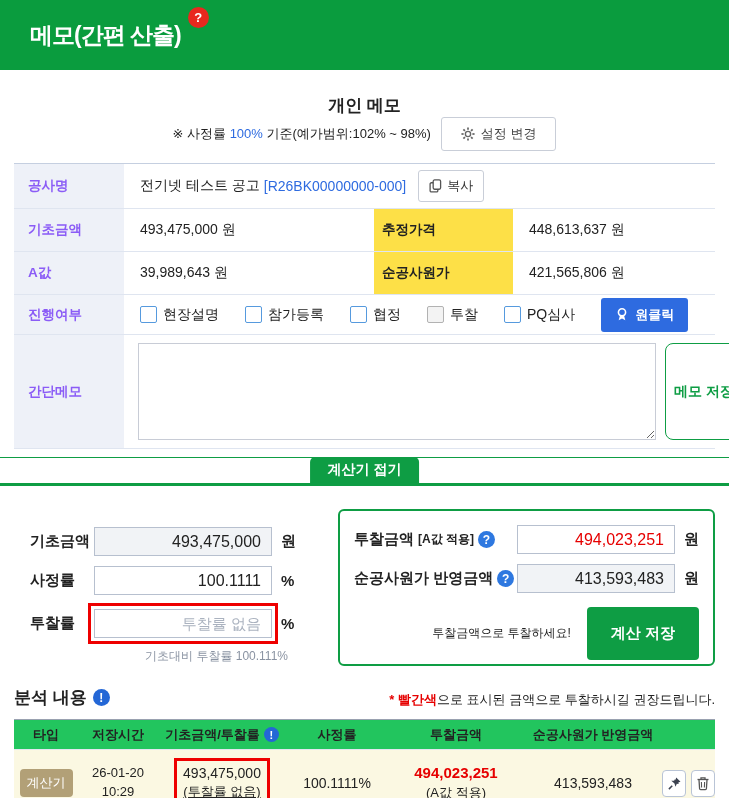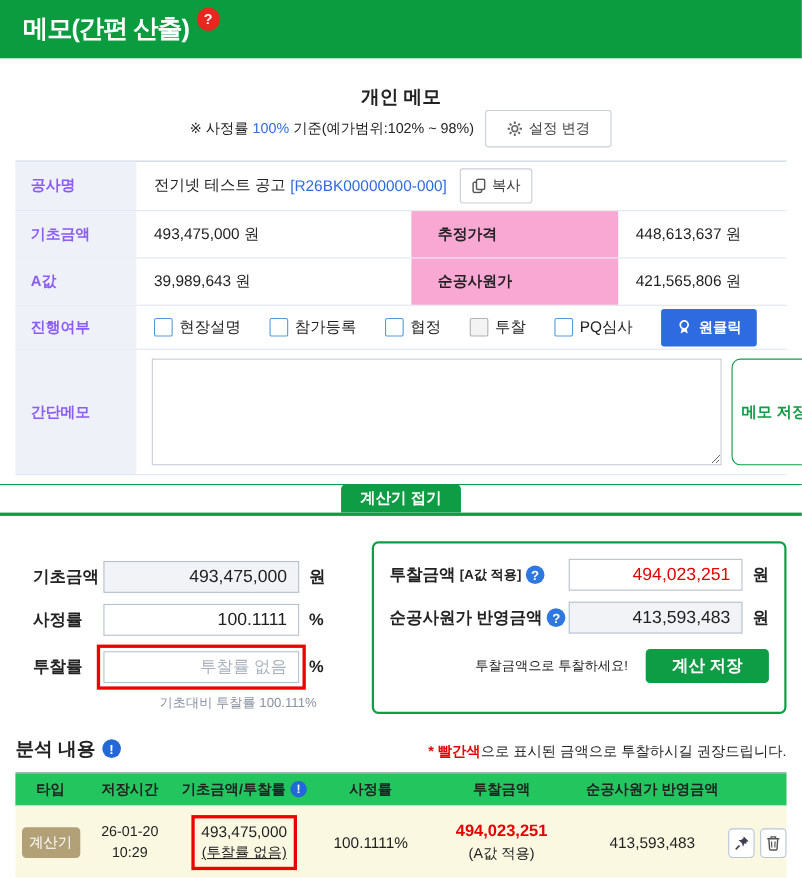--- a/index.html
+++ b/index.html
@@ -2,41 +2,41 @@
 <html><head>
 <meta charset="utf-8">
 <style>
   * { box-sizing: border-box; margin: 0; padding: 0; }
   html,body { width: 729px; background:#fff; }
   body {
     font-family: "Liberation Sans", "DejaVu Sans", sans-serif;
     color:#222; width:729px; height:798px; overflow:hidden; position:relative;
   }
   
-  .top-header { height:53px; background:#0a9c3e; display:flex; align-items:center; padding-left:21px; }
+  .top-header { height:70px; background:#0a9c3e; display:flex; align-items:center; padding-left:30px; }
   .top-title { color:#fff; font-size:23px; font-weight:bold; letter-spacing:-1px; }
   .help-badge { width:21px; height:21px; border-radius:50%; background:#e8281e; color:#fff;
     font-size:13px; font-weight:bold; display:flex; align-items:center; justify-content:center;
     margin-left:7px; align-self:flex-start; margin-top:7px; cursor:pointer; }
   
   .section { padding:0 14px; }
   .sec-head { display:flex; justify-content:space-between; align-items:center; margin:24px 0 12px;flex-direction:column; }
   .sec-title { font-size:17px; font-weight:bold; color:#222; display:flex; align-items:center; gap:6px; }
   .head-right { display:flex; align-items:center; gap:10px; }
   .rate-note { font-size:13px; color:#222; }
   .rate-note .blue { color:#2e6be0; }
   .settings-btn { display:inline-flex; align-items:center; gap:6px; background:#fff; border:1px solid #c9ced8;
     border-radius:3px; padding:7px 19px; font-size:13px; color:#444; cursor:pointer; }
   
   .info-table { border-top:1px solid #c5cfe0; }
   .irow { display:flex; border-bottom:1px solid #dfe5f0; align-items:stretch; }
   .lab { width:110px; flex-shrink:0; background:#eef1f8; display:flex; align-items:center;
     padding-left:14px; font-size:13.5px; font-weight:bold; color:#8b5cf6; }
-  .lab2 { width:188px; flex-shrink:0; background:#f9a8d4; display:flex; align-items:center;
-    padding-left:24px; font-size:13.5px; font-weight:bold; color:#222; }
+  .lab2 { width:139px; flex-shrink:0; background:#fde047; display:flex; align-items:center;
+    padding-left:8px; font-size:13.5px; font-weight:bold; color:#222; }
   .val { display:flex; align-items:center; padding-left:16px; font-size:14px; color:#222; }
   .h44 { min-height:45px; } .h43 { min-height:43px; } .h40 { min-height:40px; }
   .val.grow { flex:1; }
   .w250 { width:250px; }
   .proj-code { color:#2e6be0; margin-left:4px; }
   .copy-btn { display:inline-flex; align-items:center; gap:5px; border:1px solid #c9ced8; background:#fff;
     border-radius:3px; padding:6px 10px; font-size:13px; color:#333; margin-left:12px; cursor:pointer; }
   
   .chk-group { display:flex; align-items:center; gap:26px; padding-left:16px; flex:1; }
   .chk-item { display:flex; align-items:center; gap:6px; font-size:14px; color:#222; cursor:pointer; }
@@ -79,21 +79,21 @@
     font-weight:bold; display:inline-flex; align-items:center; justify-content:center; cursor:pointer; }
   .cr-input-group { display:flex; align-items:center; }
   .cr-input { width:158px; height:29px; border:1px solid #b7c0cf; font-size:16px; text-align:right;
     padding:0 10px; font-family:inherit; background:#fff; }
   .cr-input.redtxt { color:#e60000; }
   .cr-input.ro { background:#f1f3f6; color:#222; }
   .cr-unit { margin-left:9px; font-size:15px; font-weight:bold; }
   .cr-bottom { display:flex; align-items:center; justify-content:flex-end; gap:16px; margin-top:14px; }
   .cr-hint { font-size:12px; color:#222; }
   .calc-save-btn { background:#0e9d44; color:#fff; border:none; border-radius:4px; font-size:15px;
-    font-weight:bold; padding:6px 24px; cursor:pointer; }
+    font-weight:bold; padding:17px 24px; cursor:pointer; }
   
   .an-head { display:flex; justify-content:space-between; align-items:flex-end; margin:20px 0 10px; }
   .an-note { font-size:13px; color:#222; }
   .an-note .red { color:#e60000; font-weight:bold; }
   .atable { border-top:1px solid #99a1b0; }
   .arow-head { display:flex; align-items:center; background:#22c55e; height:30px;
     font-size:13px; font-weight:bold; color:#222; border-bottom:1px solid #e3e7ef; }
   .arow-data { display:flex; align-items:center; background:#fbf8e2; min-height:62px; padding:8px 0;
     border-bottom:1px solid #c3c7cf; }
   .acol { text-align:center; }

